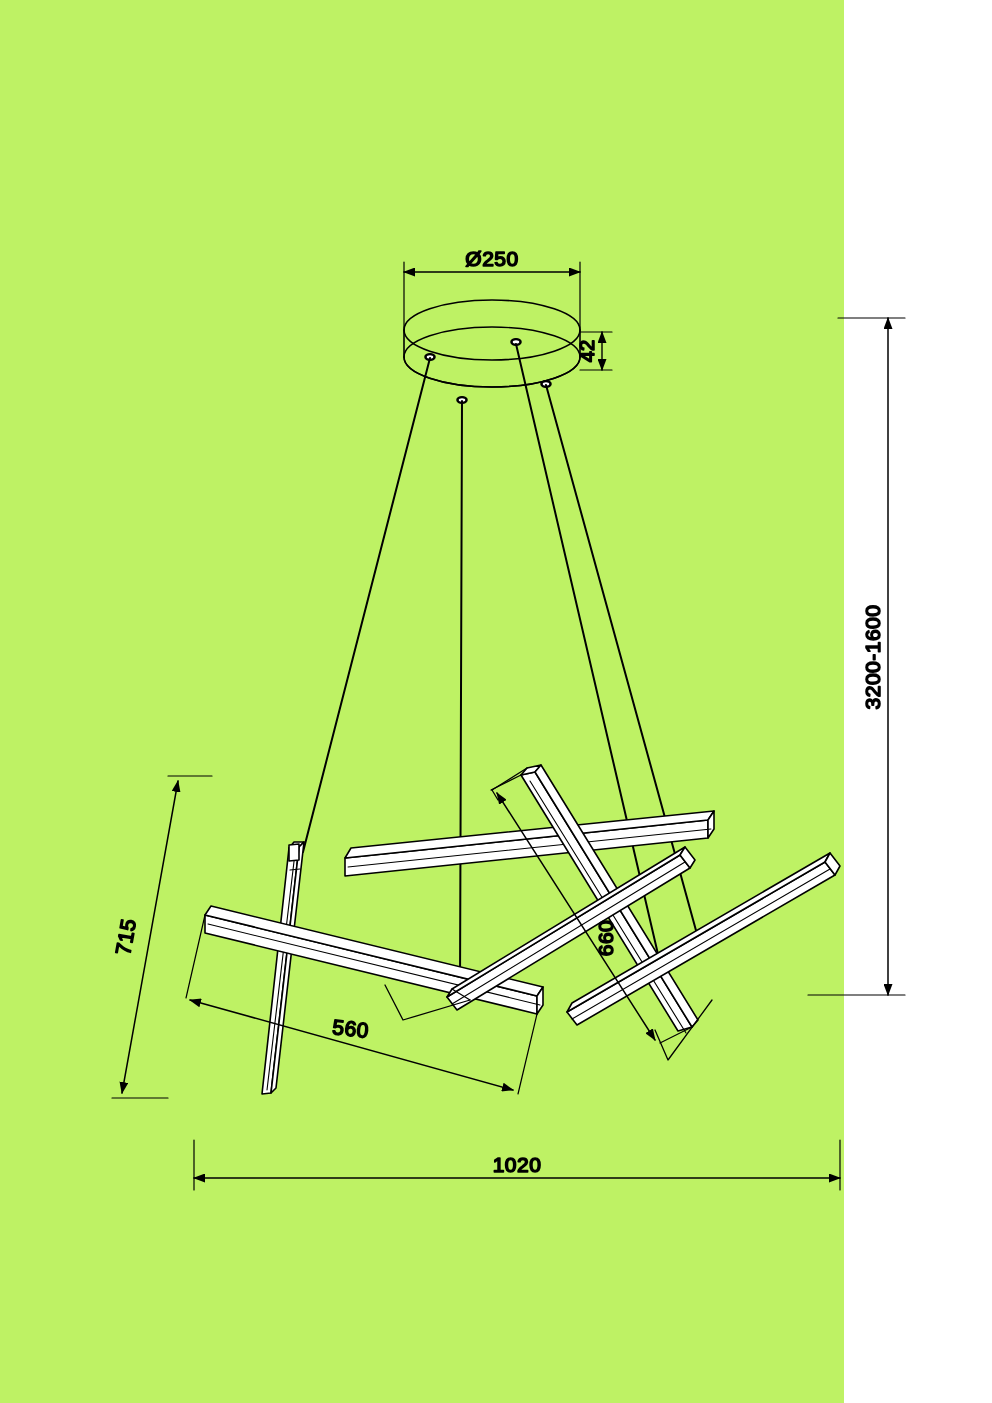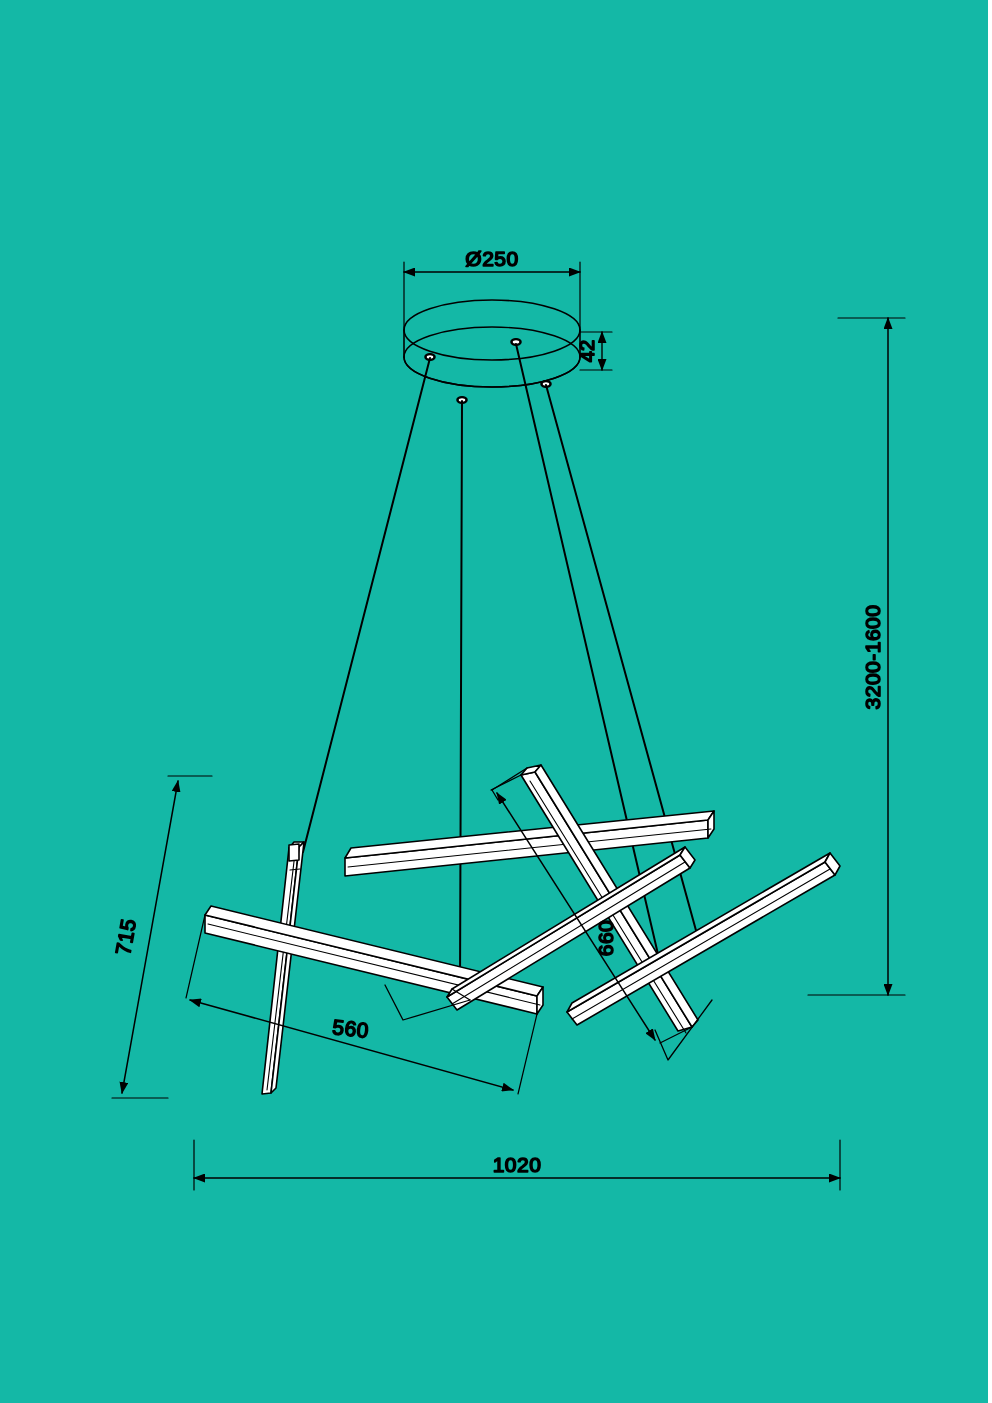--- a/index.html
+++ b/index.html
@@ -9,23 +9,23 @@
     background: #ffffff;
   }
   body {
     width: 992px;
     height: 1403px;
     overflow: hidden;
     font-family: "Liberation Sans", sans-serif;
   }
   #drawing-root {
     position: relative;
-    width: 988px;
+    width: 844px;
     height: 1403px;
-    background: #14b8a6;
+    background: #bef264;
   }
   #cad-svg {
     position: absolute;
     top: 0;
     left: 0;
     width: 992px;
     height: 1403px;
     display: block;
   }
   .dim-text {

